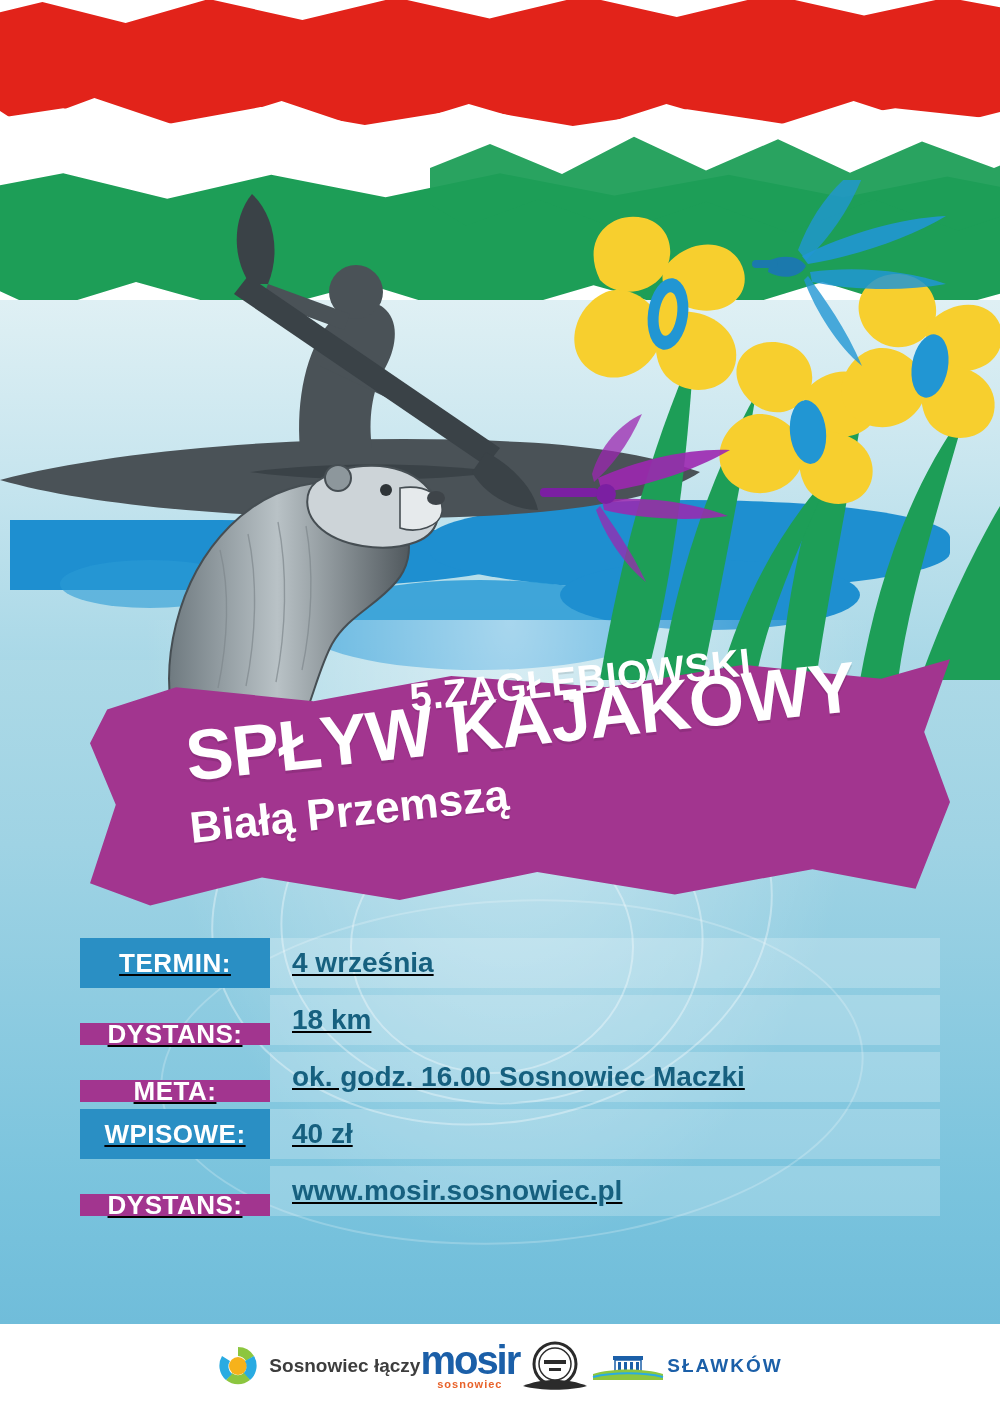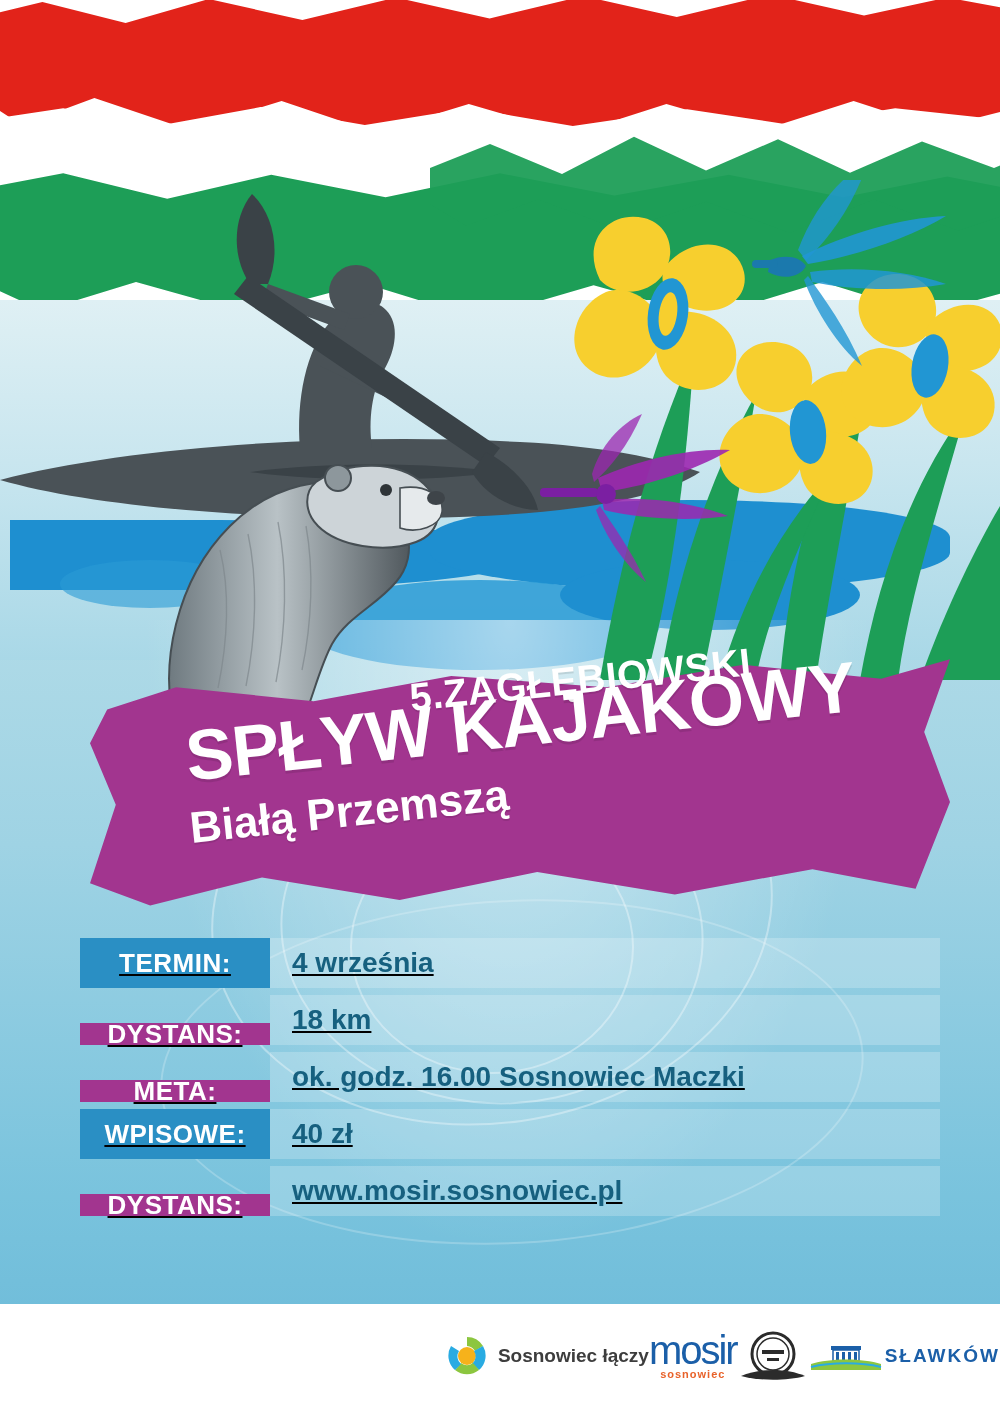--- a/index.html
+++ b/index.html
@@ -118,26 +118,26 @@
     flex:1;display:flex;align-items:center;
     padding-left:22px;
     color:#16607f;font-weight:bold;font-size:28px;
     background:rgba(255,255,255,.22);
   }
   .lbl-blue{background:#2a8fc4;}
   .lbl-purple{background:#a2358f;margin-top:28px;}
 
   
   .footer{
-    position:absolute;left:0;bottom:0;width:1000px;height:104px;background:#ffffff;
-    display:flex;align-items:center;justify-content:flex-end;
+    position:absolute;left:0;bottom:0;width:1000px;height:84px;background:#ffffff;
+    display:flex;align-items:center;justify-content:center;
   }
   .logo{display:flex;align-items:center;gap:10px;}
   .logo-text{font-size:19px;font-weight:bold;color:#3d3d3d;}
-  .mosir-text{font-size:40px;font-weight:normal;color:#1b5fa8;letter-spacing:-2px;line-height:.9;}
+  .mosir-text{font-size:40px;font-weight:bold;color:#1b5fa8;letter-spacing:-2px;line-height:.9;}
   .mosir-sub{font-size:11px;color:#e8622a;font-weight:bold;letter-spacing:1px;text-align:center;}
   .slawkow-text{font-size:19px;font-weight:bold;color:#1b5fa8;letter-spacing:2px;}
 </style>
 </head>
 <body>
 
 <div class="poster">
 
   <div class="brush-band">
     <div class="brush red"></div>

